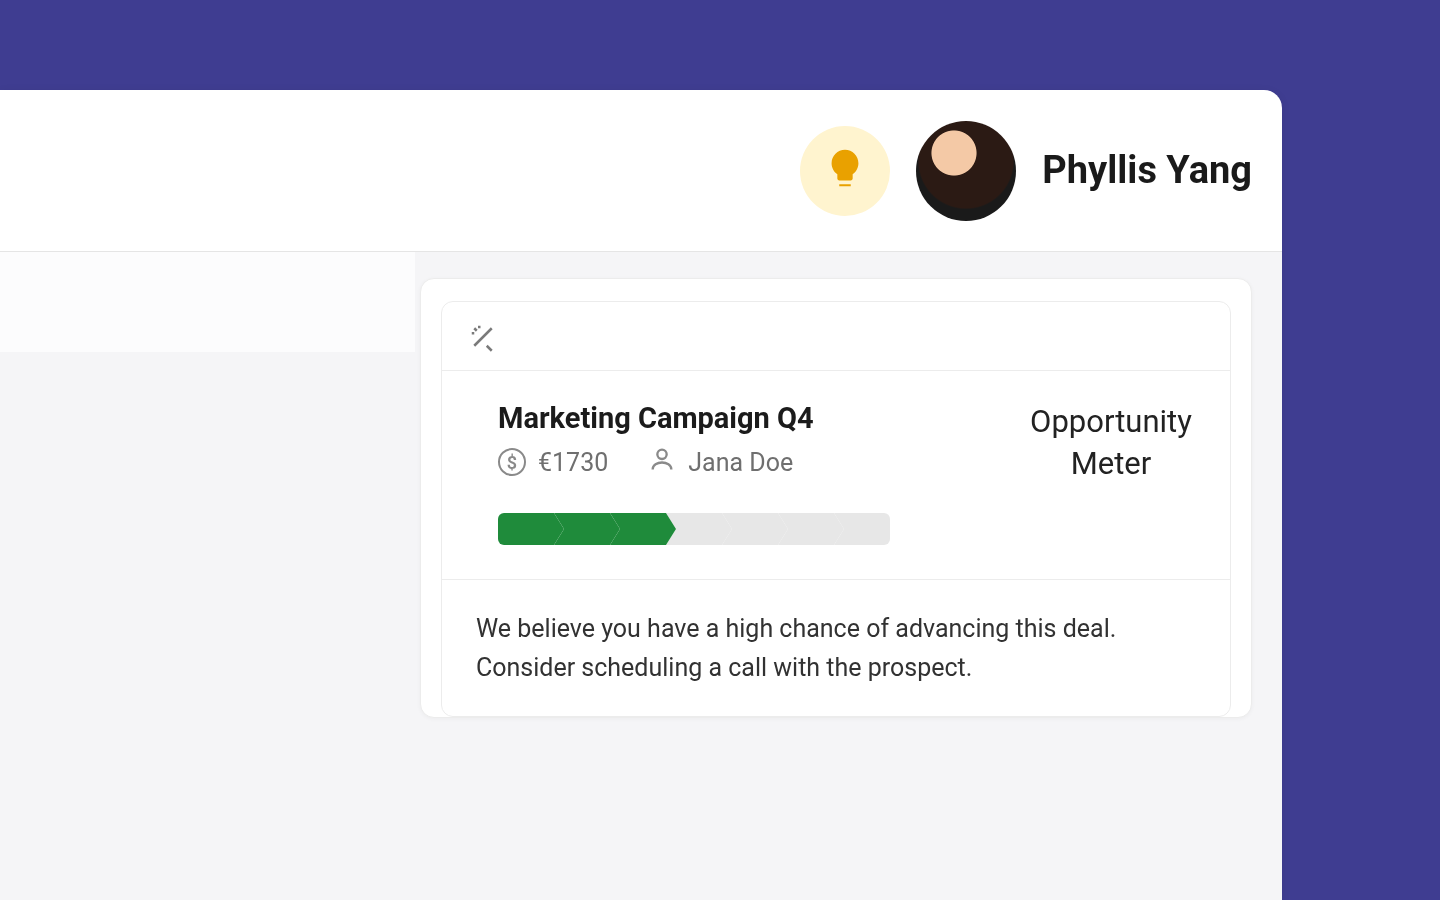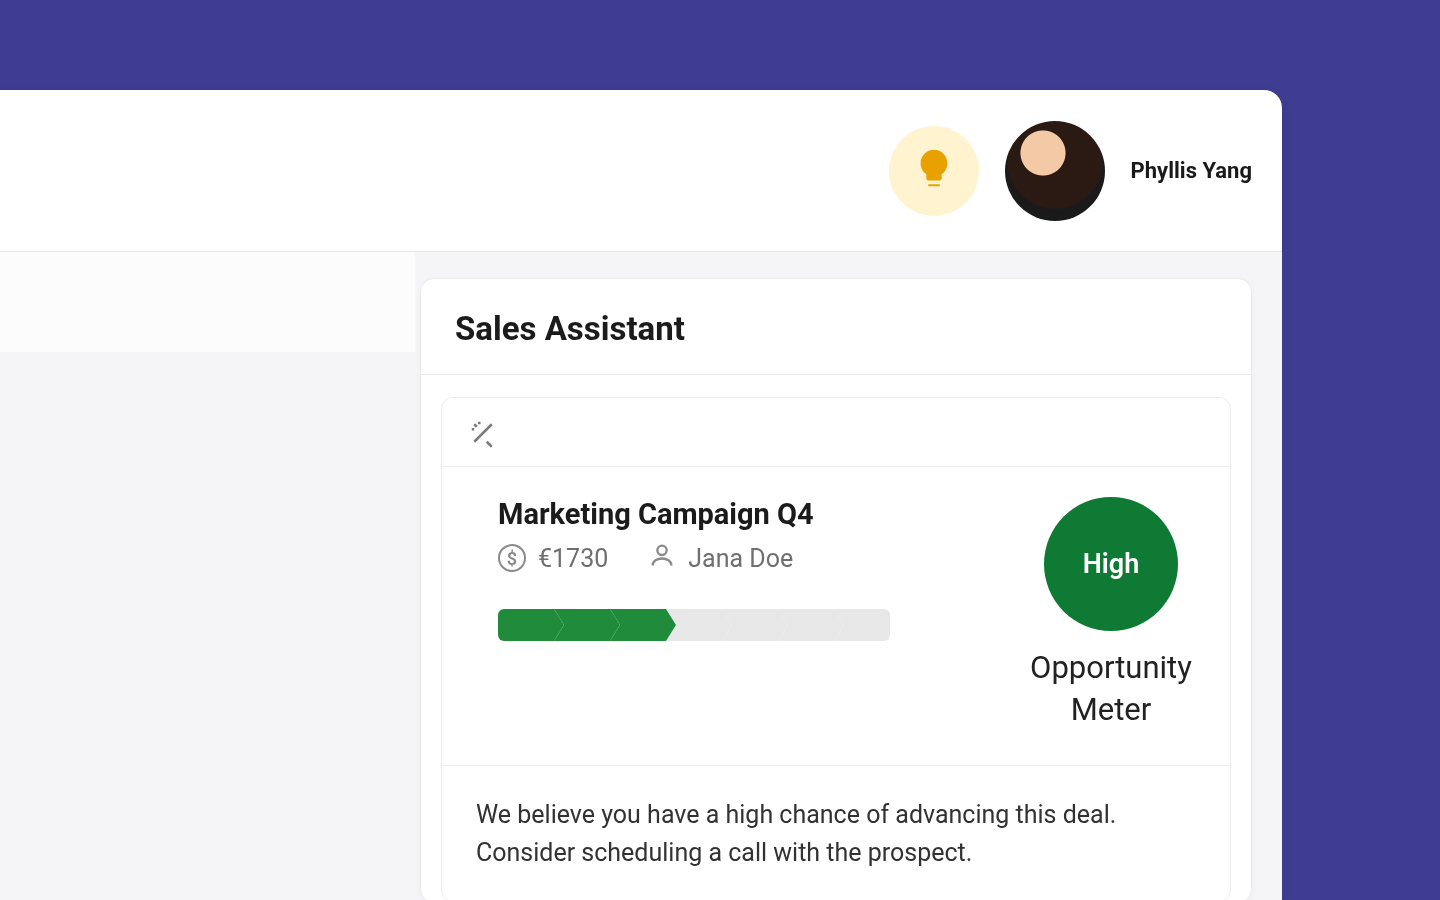--- a/index.html
+++ b/index.html
@@ -41,21 +41,21 @@
   }
   .bulb-badge svg { width: 46px; height: 46px; fill: #e9a100; }
   .avatar {
     width: 100px; height: 100px;
     border-radius: 50%;
     background: radial-gradient(circle at 38% 32%, #f4c9a6 0 24%, transparent 25%),
                 radial-gradient(circle at 50% 40%, #2b1a14 0 60%, #1a1a1a 62% 100%);
     background-color:#2b1a14;
   }
   .user-block { line-height: 1.25; }
-  .user-name   { font-size: 22px; font-weight: 700; color:#1a1a1a; }
+  .user-name   { font-size: 38px; font-weight: 700; color:#1a1a1a; }
   .user-company{ font-size: 30px; font-weight: 400; color:#4a4a4a; margin-top:4px;}
 
   
   .body-area {
     position: absolute;
     top: 162px; left: 0; right: 0; bottom: 0;
     background: #f5f5f7;
   }
   
   .left-strip{
@@ -170,23 +170,20 @@
     <div class="avatar"></div>
     <div class="user-block">
       <div class="user-name">Phyllis Yang</div>
     </div>
   </div>
 
   <div class="body-area">
     <div class="left-strip"></div>
 
     <div class="panel">
-      <div class="panel-header">
-        <div class="panel-title">Sales Assistant</div>
-      </div>
 
       <div class="nba-card">
         <div class="nba-head">
           <span>
             <svg viewBox="0 0 24 24">
                 <path d="M5 19l14-14M5 5l2 2M3 9l2 0M9 3l0 2M15 19l4 4"></path>
               </svg>
           </span>
         </div>
 
@@ -215,21 +212,20 @@
               <div class="stage done"></div>
               <div class="stage done"></div>
               <div class="stage"></div>
               <div class="stage"></div>
               <div class="stage"></div>
               <div class="stage"></div>
             </div>
           </div>
 
           <div class="meter-col">
-            <div class="meter-circle">High</div>
             <div class="meter-caption">
               <span>Opportunity</span><br>
               <span>Meter</span>
             </div>
           </div>
         </div>
 
         <div class="advice">We believe you have a high chance of advancing this deal. Consider scheduling a call with the prospect.</div>
       </div>
     </div>

